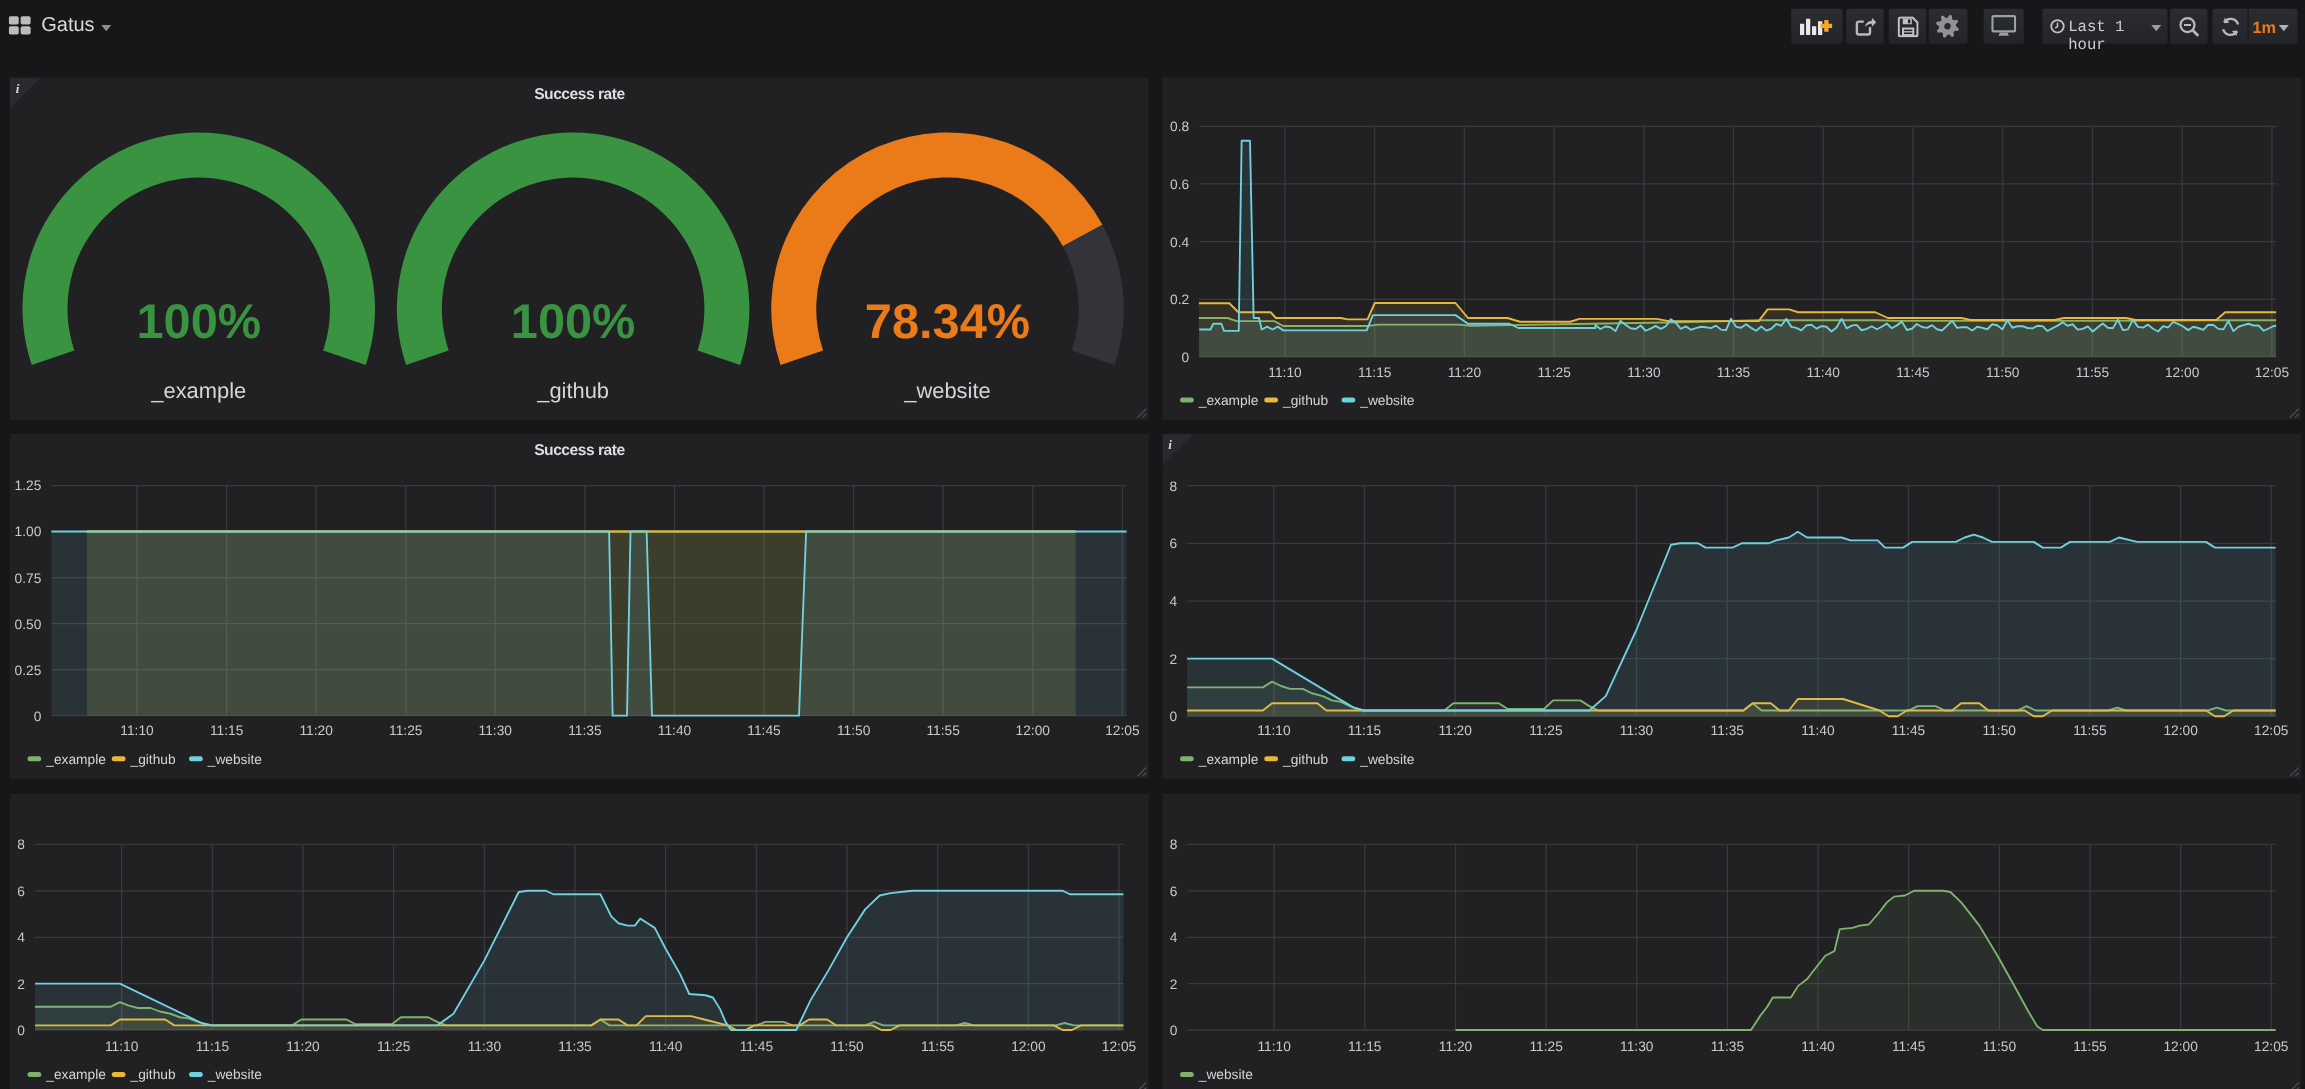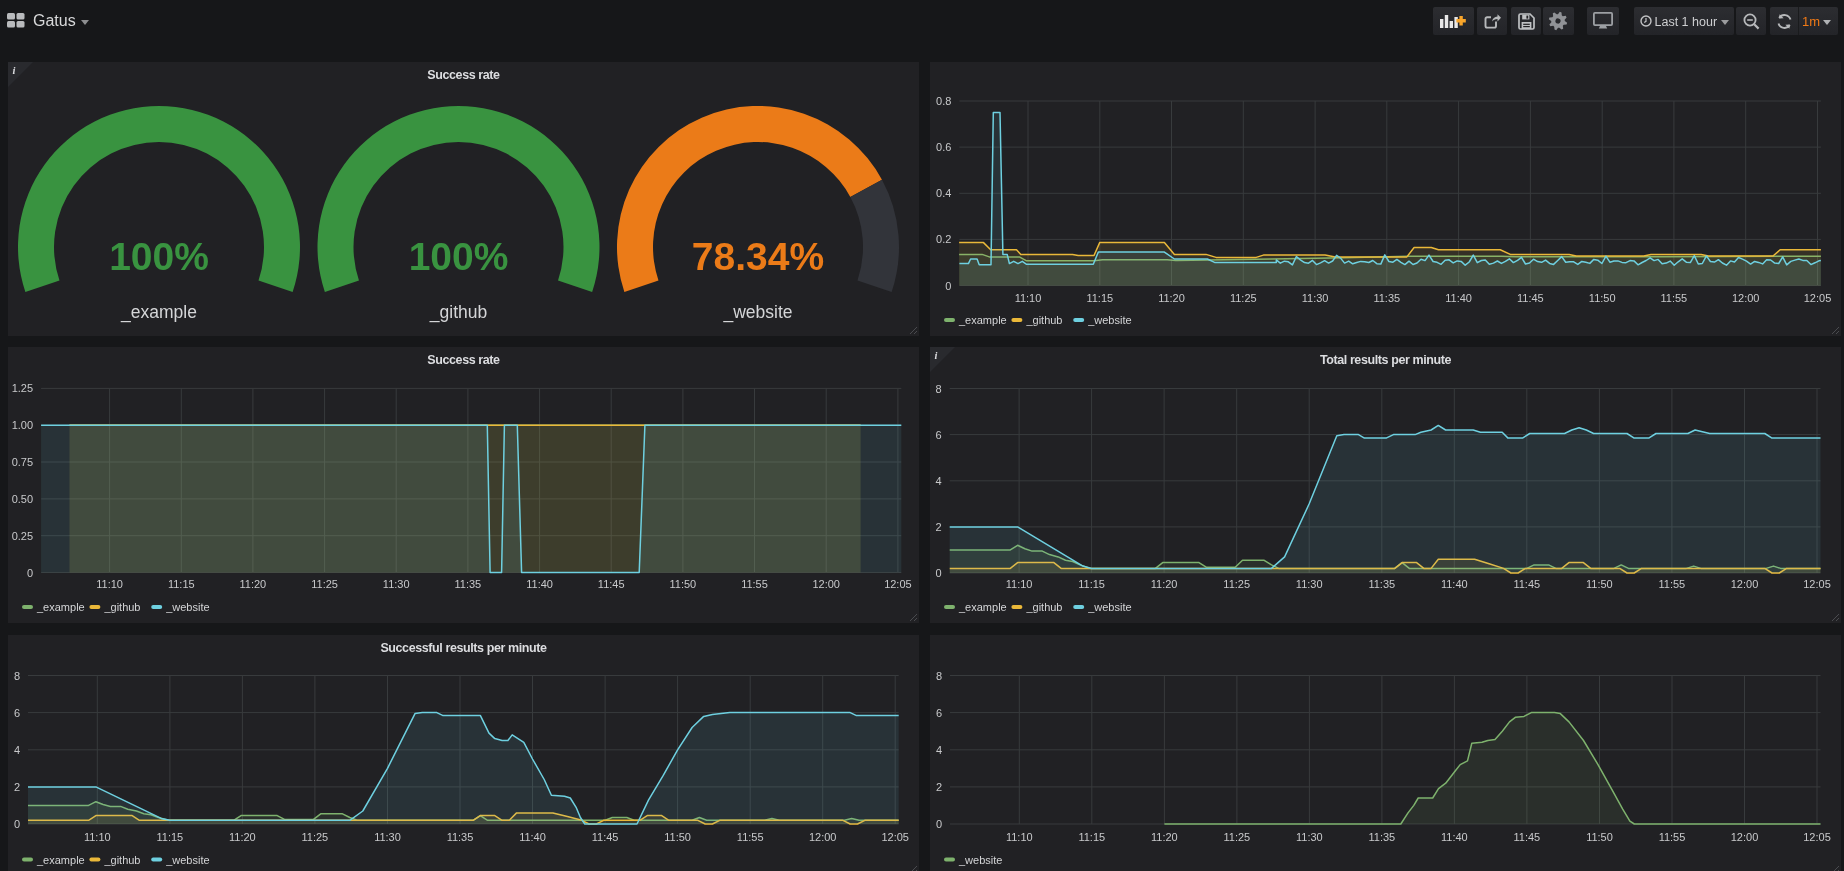--- a/index.html
+++ b/index.html
@@ -58,39 +58,39 @@
     <svg width="20" height="18" style="left:6px;top:5px" viewBox="0 0 20 18">
 <rect x="0.9" y="0.9" width="18.2" height="12.2" rx="1" fill="none" stroke="#9da0a4" stroke-width="1.8"></rect>
 <path d="M7 14 h6 l1.2 2.6 h-8.4 z" fill="#9da0a4"></path>
 </svg>
   </div>
 <div class="navbtn" style="left:1633.5px;width:100px;">
     <svg width="12" height="12" style="left:6.5px;top:8px" viewBox="0 0 12 12">
 <circle cx="6" cy="6" r="5" fill="none" stroke="#c3c4c6" stroke-width="1.4"></circle>
 <path d="M6 3 V6.3 L4.2 7.4" fill="none" stroke="#c3c4c6" stroke-width="1.2"></path>
 </svg>
-<div style="position:absolute;left:21px;top:7.5px;font-size:12.5px;color:#cdced0;">Last 1 hour</div>
+<div style="position:absolute;left:21px;top:7.5px;font-size:12.5px;color:#cdced0;font-family:Liberation Mono, monospace;">Last 1 hour</div>
 <div style="position:absolute;left:87px;top:13px;width:0;height:0;border-left:4.5px solid transparent;border-right:4.5px solid transparent;border-top:5px solid #9b9c9e;"></div>
 </div>
 <div class="navbtn" style="left:1736px;width:30px;">
     <svg width="17" height="17" style="left:6.5px;top:5.5px" viewBox="0 0 17 17">
 <circle cx="7" cy="7" r="5.6" fill="none" stroke="#b7b9bb" stroke-width="1.8"></circle>
 <line x1="4.2" y1="7" x2="9.8" y2="7" stroke="#b7b9bb" stroke-width="1.6"></line>
 <line x1="11.2" y1="11.2" x2="15.6" y2="15.6" stroke="#b7b9bb" stroke-width="2.2"></line>
 </svg>
   </div>
 <div class="navbtn" style="left:1770px;width:67.5px;">
     <svg width="17" height="17" style="left:6px;top:5.5px" viewBox="0 0 17 17">
 <path d="M14.5 6.6 A 6.3 6.3 0 0 0 3.2 4.9" fill="none" stroke="#b7b9bb" stroke-width="1.9"></path>
 <path d="M3.6 1.2 L3.2 5.6 L7.6 5.2 Z" fill="#b7b9bb"></path>
 <path d="M2.5 10.4 A 6.3 6.3 0 0 0 13.8 12.1" fill="none" stroke="#b7b9bb" stroke-width="1.9"></path>
 <path d="M13.4 15.8 L13.8 11.4 L9.4 11.8 Z" fill="#b7b9bb"></path>
 </svg>
 <div style="position:absolute;left:28px;top:0;width:1px;height:28px;background:#1a1b1d;"></div>
-<div style="position:absolute;left:32px;top:7px;font-size:13px;font-weight:normal;color:#f17a16;">1m</div>
+<div style="position:absolute;left:32px;top:7px;font-size:13px;font-weight:bold;color:#f17a16;">1m</div>
 <div style="position:absolute;left:53px;top:13px;width:0;height:0;border-left:4.5px solid transparent;border-right:4.5px solid transparent;border-top:5px solid #b0b2b4;"></div>
 </div>
 <div class="panel" style="left:930px;top:62px;width:911px;height:274px;">
 <svg width="911" height="274" viewBox="0 0 911 274">
 <line x1="29.4" y1="223.5" x2="890.9" y2="223.5" stroke="#383b3d" stroke-width="1"></line>
 <line x1="29.4" y1="177.4" x2="890.9" y2="177.4" stroke="#383b3d" stroke-width="1"></line>
 <line x1="29.4" y1="131.3" x2="890.9" y2="131.3" stroke="#383b3d" stroke-width="1"></line>
 <line x1="29.4" y1="85.1" x2="890.9" y2="85.1" stroke="#383b3d" stroke-width="1"></line>
 <line x1="29.4" y1="39.0" x2="890.9" y2="39.0" stroke="#383b3d" stroke-width="1"></line>
 <line x1="98.0" y1="39.0" x2="98.0" y2="223.5" stroke="#383b3d" stroke-width="1"></line>
@@ -201,21 +201,20 @@
 <rect x="81.4" y="258.0" width="11" height="4" rx="2" fill="#eab839"></rect>
 <text x="96.4" y="264.0" font-size="11" fill="#d4d5d7">_github</text>
 <rect x="143.2" y="258.0" width="11" height="4" rx="2" fill="#6ed0e0"></rect>
 <text x="158.2" y="264.0" font-size="11" fill="#d4d5d7">_website</text>
 </svg>
 <svg width="10" height="10" viewBox="0 0 10 10" style="left:900px;top:265px">
       <path d="M9 2 L2 9 M9 6 L6 9" stroke="#4a4b4f" stroke-width="1" fill="none"></path>
     </svg>
 </div>
 <div class="panel" style="left:930px;top:347px;width:911px;height:276px;">
-<div class="ptitle">Total results per minute</div>
 <svg width="911" height="276" viewBox="0 0 911 276">
 <line x1="19.7" y1="226.0" x2="890.5" y2="226.0" stroke="#383b3d" stroke-width="1"></line>
 <line x1="19.7" y1="179.9" x2="890.5" y2="179.9" stroke="#383b3d" stroke-width="1"></line>
 <line x1="19.7" y1="133.8" x2="890.5" y2="133.8" stroke="#383b3d" stroke-width="1"></line>
 <line x1="19.7" y1="87.6" x2="890.5" y2="87.6" stroke="#383b3d" stroke-width="1"></line>
 <line x1="19.7" y1="41.5" x2="890.5" y2="41.5" stroke="#383b3d" stroke-width="1"></line>
 <line x1="89.1" y1="41.5" x2="89.1" y2="226.0" stroke="#383b3d" stroke-width="1"></line>
 <line x1="161.6" y1="41.5" x2="161.6" y2="226.0" stroke="#383b3d" stroke-width="1"></line>
 <line x1="234.1" y1="41.5" x2="234.1" y2="226.0" stroke="#383b3d" stroke-width="1"></line>
 <line x1="306.7" y1="41.5" x2="306.7" y2="226.0" stroke="#383b3d" stroke-width="1"></line>
@@ -265,21 +264,20 @@
 </svg>
 <svg width="26" height="26" viewBox="0 0 26 26" style="left:0;top:0">
       <path d="M0 0 H25 L0 25 Z" fill="#292a2e"></path>
       <text x="4.5" y="12" font-size="10.5" font-weight="bold" font-family="Liberation Serif" fill="#dcdde0" font-style="italic">i</text>
     </svg>
 <svg width="10" height="10" viewBox="0 0 10 10" style="left:900px;top:265px">
       <path d="M9 2 L2 9 M9 6 L6 9" stroke="#4a4b4f" stroke-width="1" fill="none"></path>
     </svg>
 </div>
 <div class="panel" style="left:8px;top:635px;width:911px;height:240px;">
-<div class="ptitle">Successful results per minute</div>
 <svg width="911" height="240" viewBox="0 0 911 240">
 <line x1="20.0" y1="189.0" x2="890.7" y2="189.0" stroke="#383b3d" stroke-width="1"></line>
 <line x1="20.0" y1="151.9" x2="890.7" y2="151.9" stroke="#383b3d" stroke-width="1"></line>
 <line x1="20.0" y1="114.8" x2="890.7" y2="114.8" stroke="#383b3d" stroke-width="1"></line>
 <line x1="20.0" y1="77.6" x2="890.7" y2="77.6" stroke="#383b3d" stroke-width="1"></line>
 <line x1="20.0" y1="40.5" x2="890.7" y2="40.5" stroke="#383b3d" stroke-width="1"></line>
 <line x1="89.3" y1="40.5" x2="89.3" y2="189.0" stroke="#383b3d" stroke-width="1"></line>
 <line x1="161.9" y1="40.5" x2="161.9" y2="189.0" stroke="#383b3d" stroke-width="1"></line>
 <line x1="234.4" y1="40.5" x2="234.4" y2="189.0" stroke="#383b3d" stroke-width="1"></line>
 <line x1="306.9" y1="40.5" x2="306.9" y2="189.0" stroke="#383b3d" stroke-width="1"></line>

